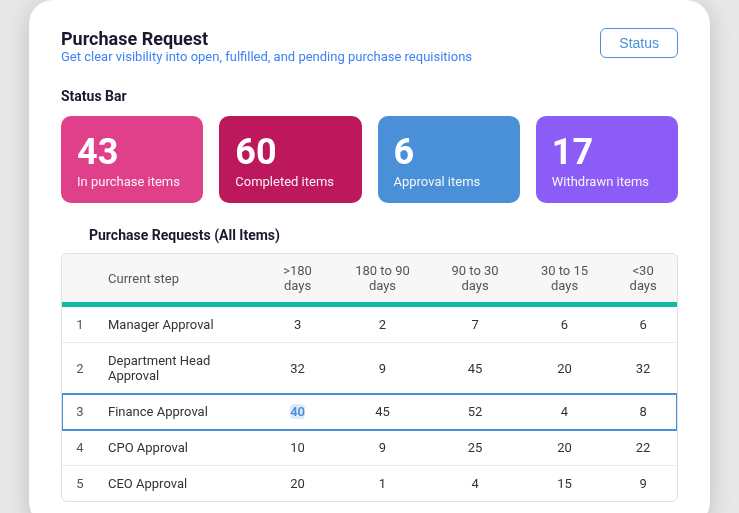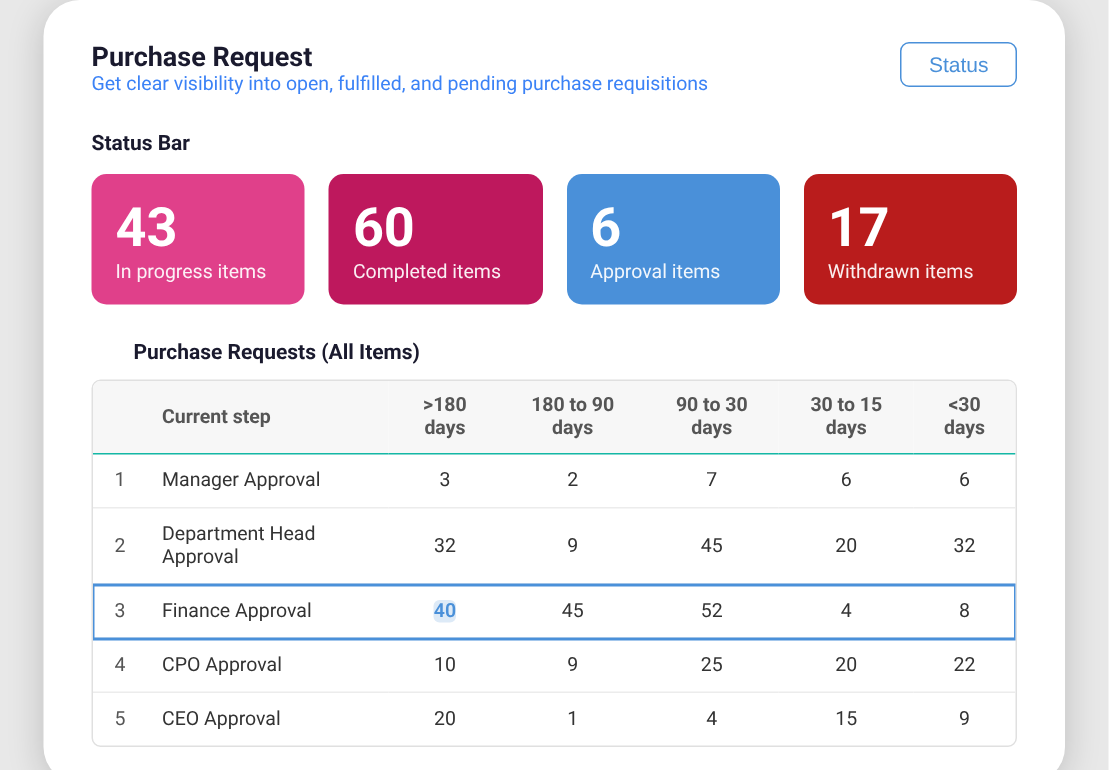--- a/index.html
+++ b/index.html
@@ -60,21 +60,21 @@
     .status-card {
       flex: 1;
       border-radius: 10px;
       padding: 18px 16px 14px 16px;
       color: #fff;
       min-width: 0;
     }
     .status-card.pink { background: #e0408a; }
     .status-card.orange { background: #be185d; }
     .status-card.blue { background: #4a90d9; }
-    .status-card.green { background: #b91c1c; }
+    .status-card.green { background: #8b5cf6; }
     .status-number {
       font-size: 36px;
       font-weight: 700;
       line-height: 1;
       margin-bottom: 4px;
     }
     .status-text {
       font-size: 13px;
       opacity: 0.93;
     }
@@ -95,22 +95,22 @@
       border-collapse: collapse;
       font-size: 13px;
     }
     thead tr {
       background: #f7f7f7;
     }
     thead th {
       padding: 9px 10px;
       text-align: center;
       color: #555;
-      font-weight: 700;
-      border-bottom: 1px solid #14b8a6;
+      font-weight: 400;
+      border-bottom: 5px solid #14b8a6;
     }
     thead th.left { text-align: left; }
     tbody tr {
       border-bottom: 1px solid #ececec;
     }
     tbody tr:last-child { border-bottom: none; }
     tbody td {
       padding: 10px 10px;
       text-align: center;
       color: #333;
@@ -141,21 +141,21 @@
       <div class="subtitle">Get clear visibility into open, fulfilled, and pending purchase requisitions</div>
     </div>
     <button class="reports-btn">Status</button>
   </div>
 
   <div class="section-label">Status Bar</div>
 
   <div class="status-bar">
     <div class="status-card pink">
       <div class="status-number">43</div>
-      <div class="status-text">In progress items</div>
+      <div class="status-text">In purchase items</div>
     </div>
     <div class="status-card orange">
       <div class="status-number">60</div>
       <div class="status-text">Completed items</div>
     </div>
     <div class="status-card blue">
       <div class="status-number">6</div>
       <div class="status-text">Approval items</div>
     </div>
     <div class="status-card green">

